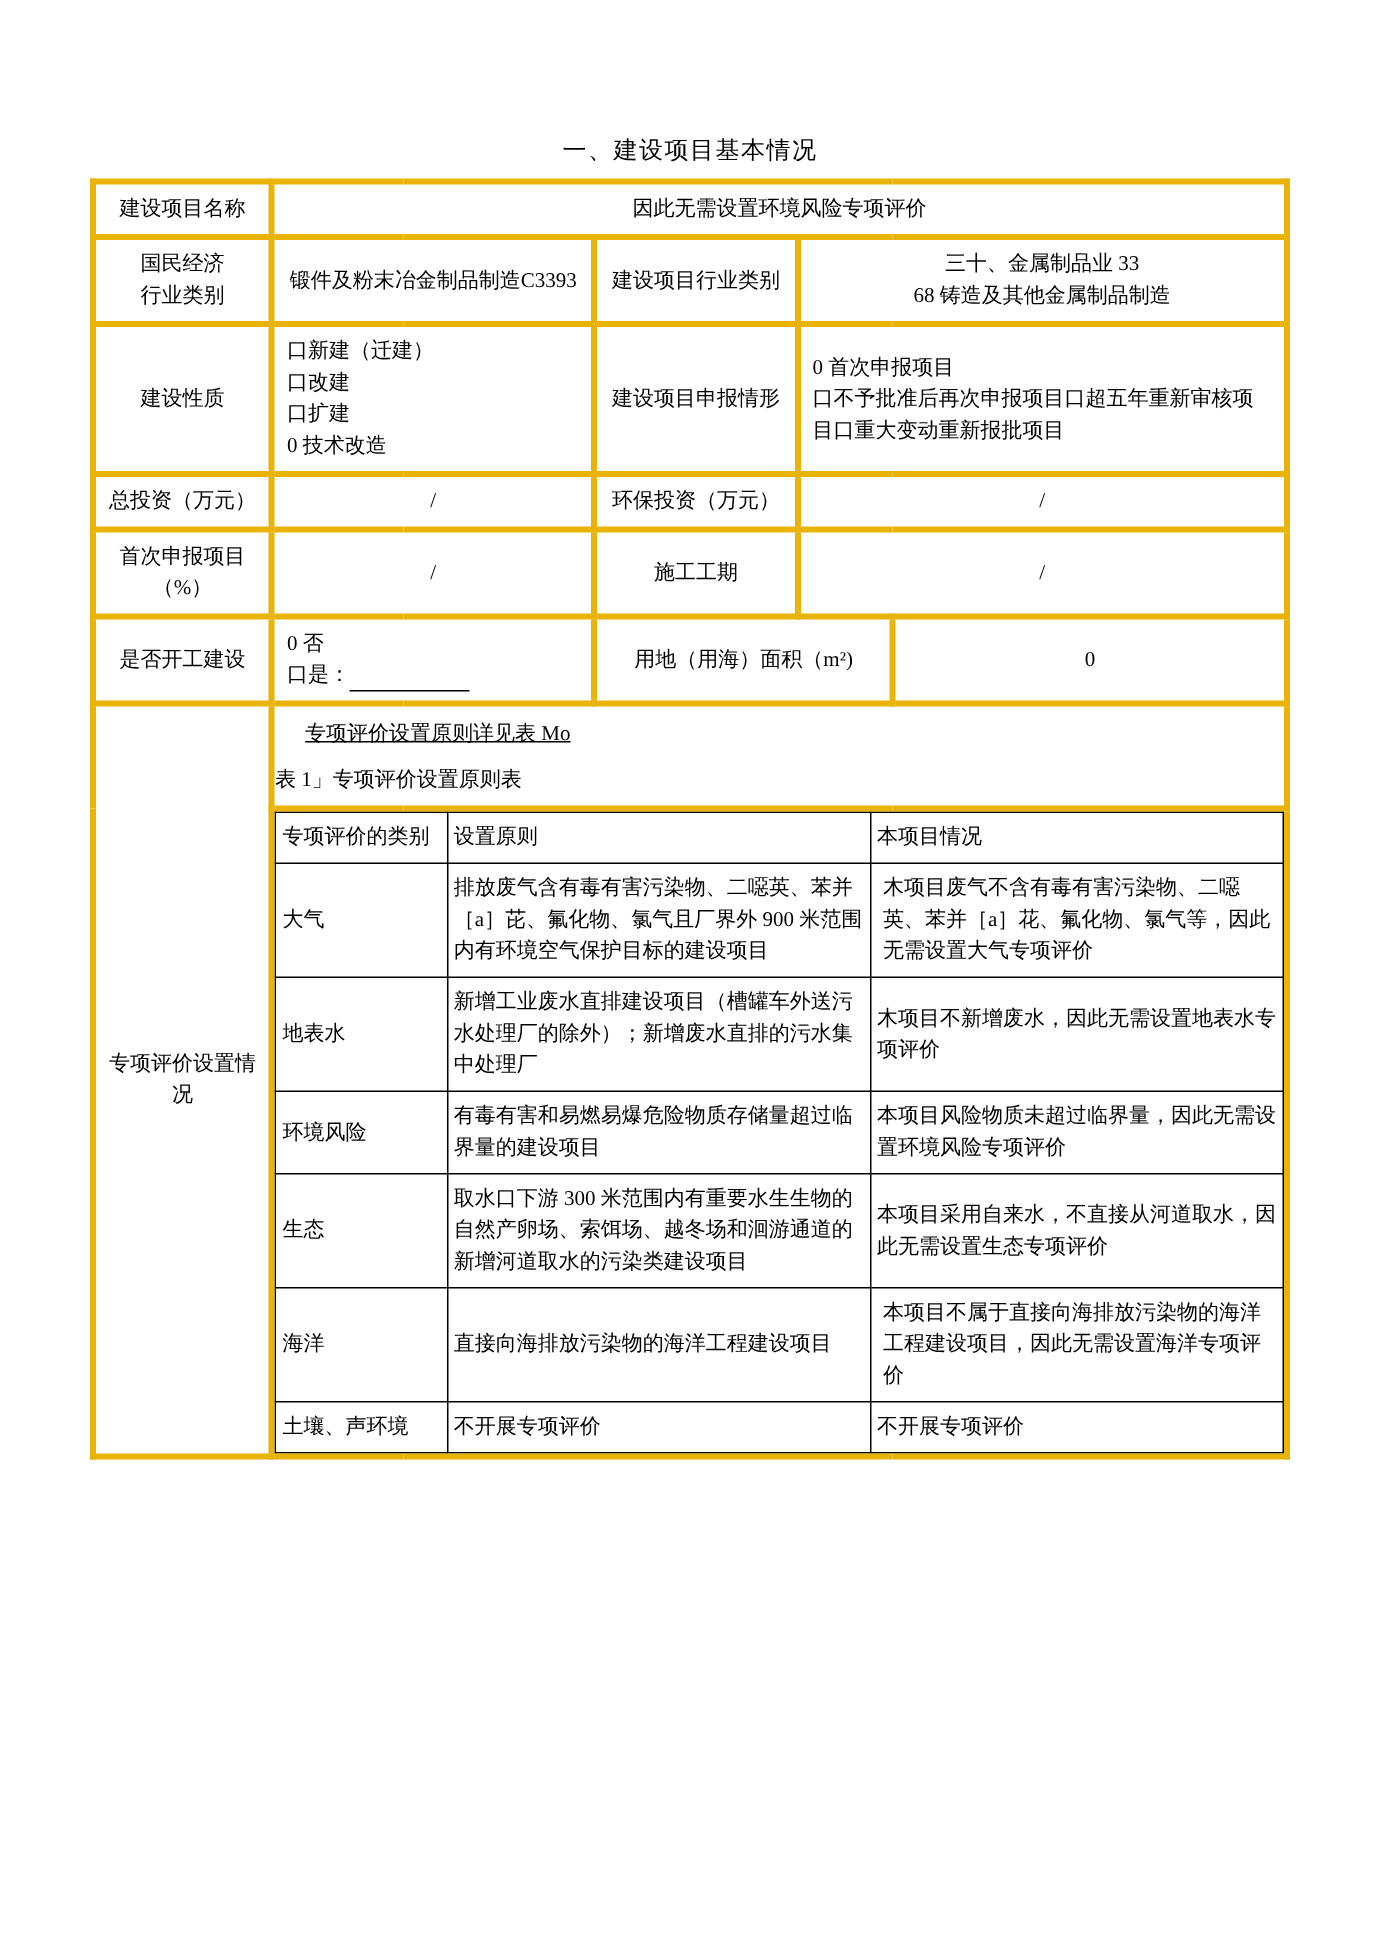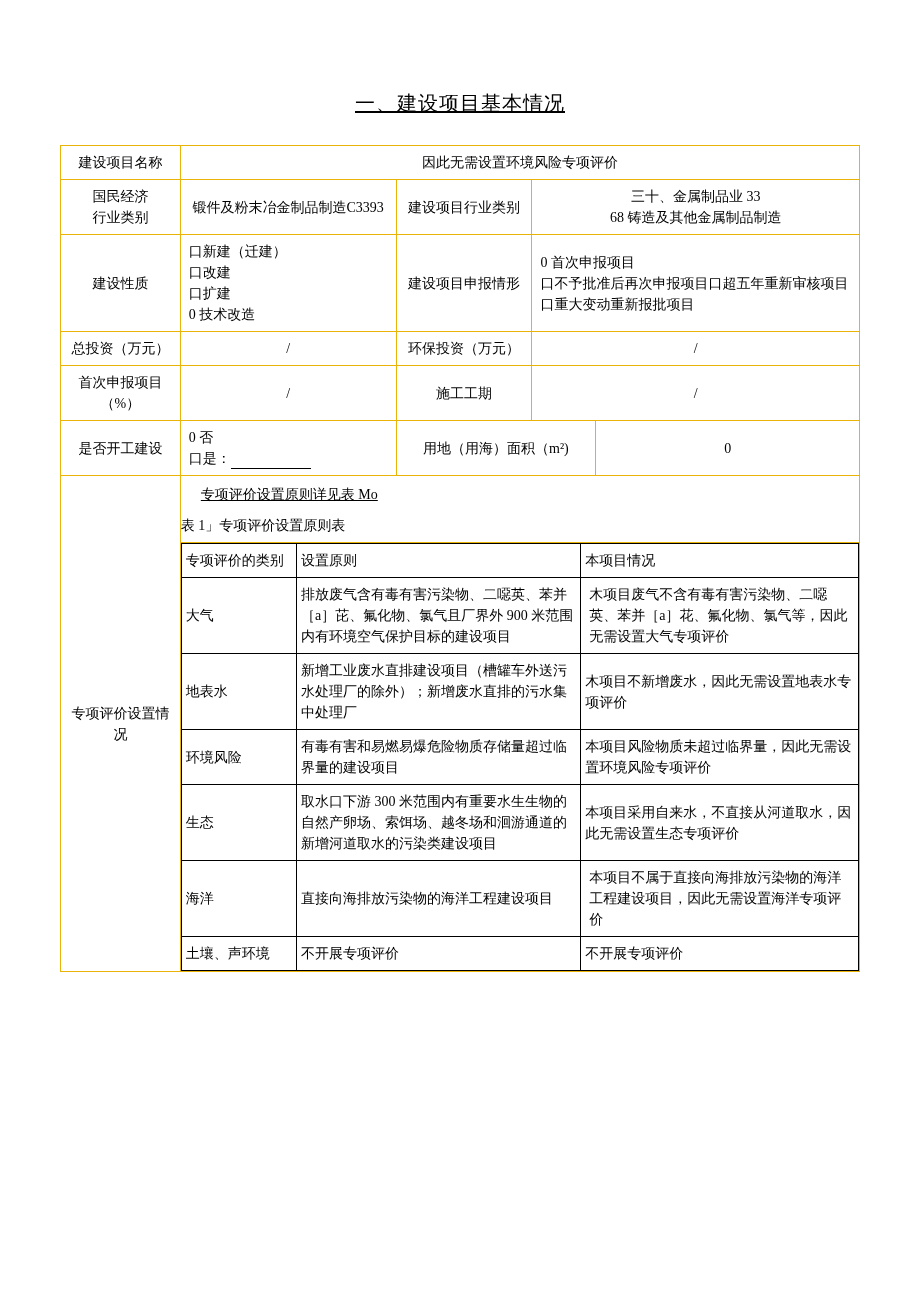--- a/index.html
+++ b/index.html
@@ -10,33 +10,32 @@
     body {
       background: #ffffff;
       font-family: "SimSun", "宋体", serif;
       font-size: 14px;
       color: #000;
       width: 920px;
       padding: 90px 60px 60px 60px;
     }
     .title {
       text-align: center;
-      font-size: 20px;
+      font-size: 16px;
       font-weight: normal;
-      margin-bottom: 28px;
+      margin-bottom: 8px;
       letter-spacing: 1px;
-      text-decoration: underline;
     }
     table.main {
       width: 100%;
       border-collapse: collapse;
       border: 1.5px solid #000;
     }
     table.main > tbody > tr > td {
-      border: 1px solid #eab308;
+      border: 4px solid #eab308;
       padding: 6px 4px;
       vertical-align: middle;
       text-align: center;
       line-height: 1.5;
     }
     .left-align {
       text-align: left !important;
       padding: 6px 8px !important;
     }
     .blank-line {

